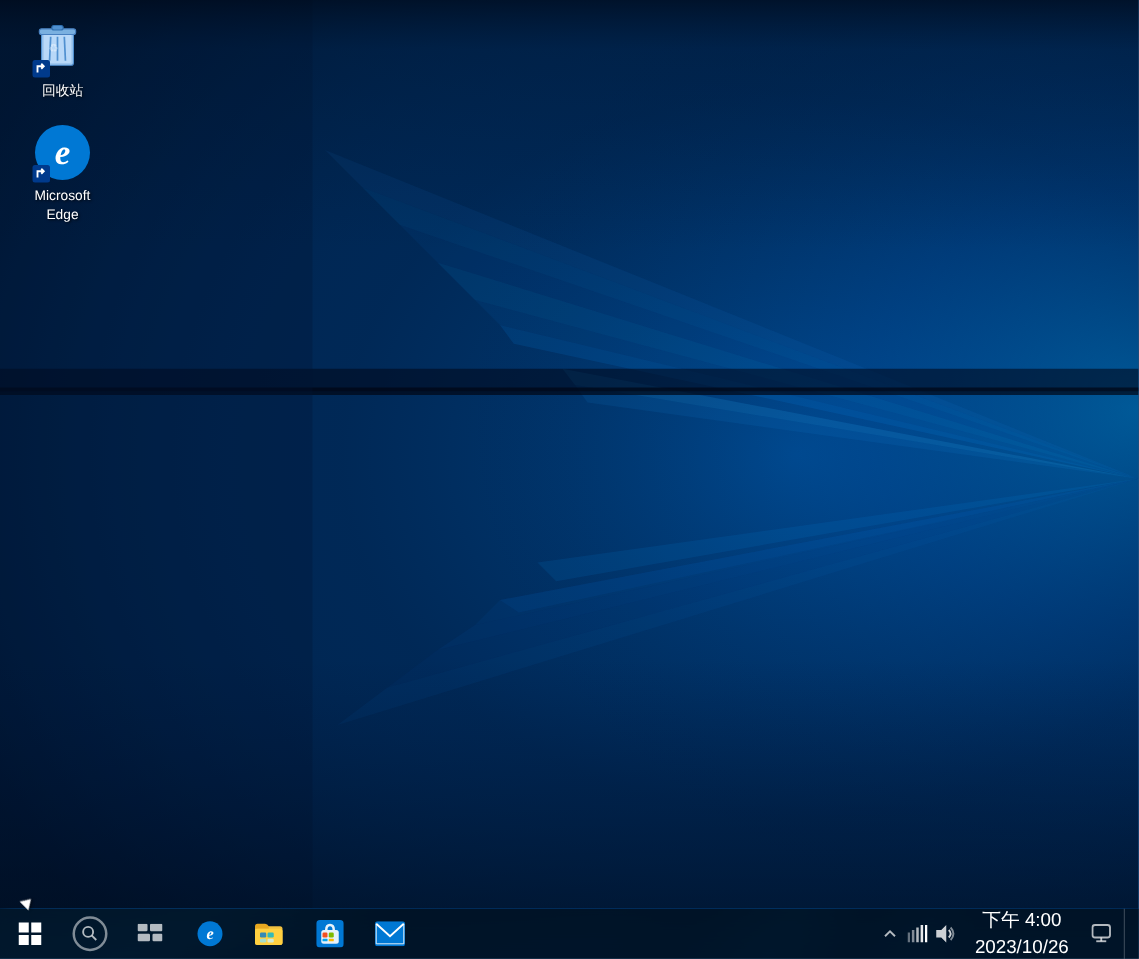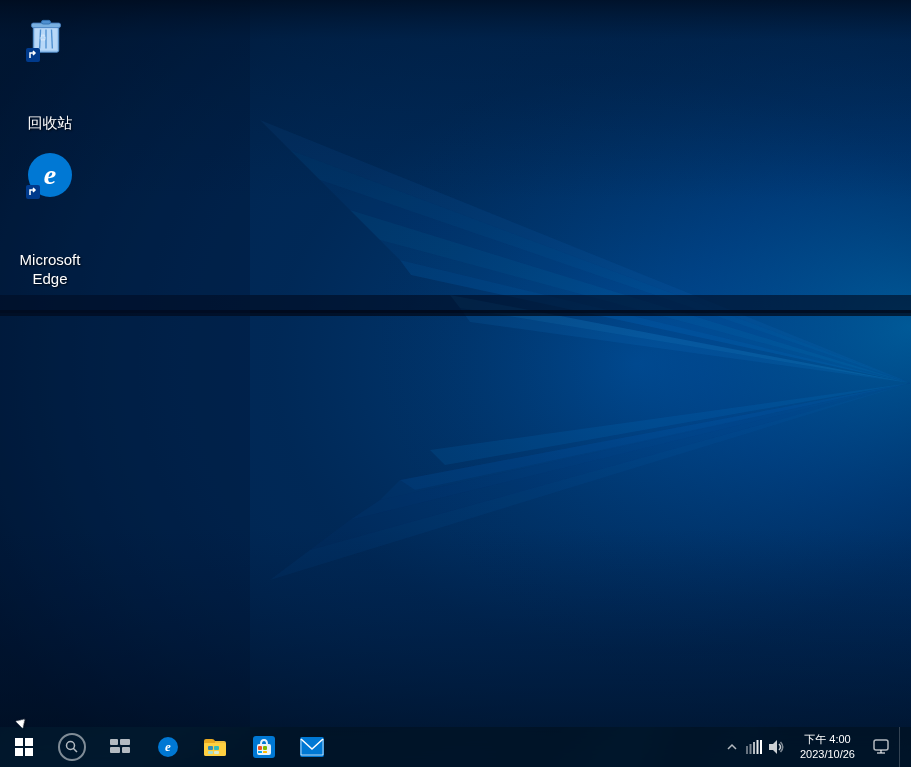--- a/index.html
+++ b/index.html
@@ -84,26 +84,25 @@
 
     .icon-img {
       width: 48px;
       height: 48px;
       position: relative;
       margin-bottom: 4px;
     }
 
     .icon-label {
       color: white;
-      font-size: 15px;
+      font-size: 11px;
       text-align: center;
       text-shadow: 1px 1px 2px rgba(0,0,0,0.8);
       line-height: 1.3;
       word-break: break-word;
-      margin-top: 47px;
     }
 
     
     .edge-icon-wrapper {
       position: relative;
       width: 48px;
       height: 48px;
     }
 
     
@@ -196,21 +195,21 @@
       color: white;
       font-size: 12px;
     }
 
     .clock {
       display: flex;
       flex-direction: column;
       align-items: center;
       justify-content: center;
       color: white;
-      font-size: 11px;
+      font-size: 15px;
       padding: 0 8px;
       height: 100%;
       cursor: pointer;
       line-height: 1.4;
     }
 
     
     .cortana-circle {
       width: 28px;
       height: 28px;

